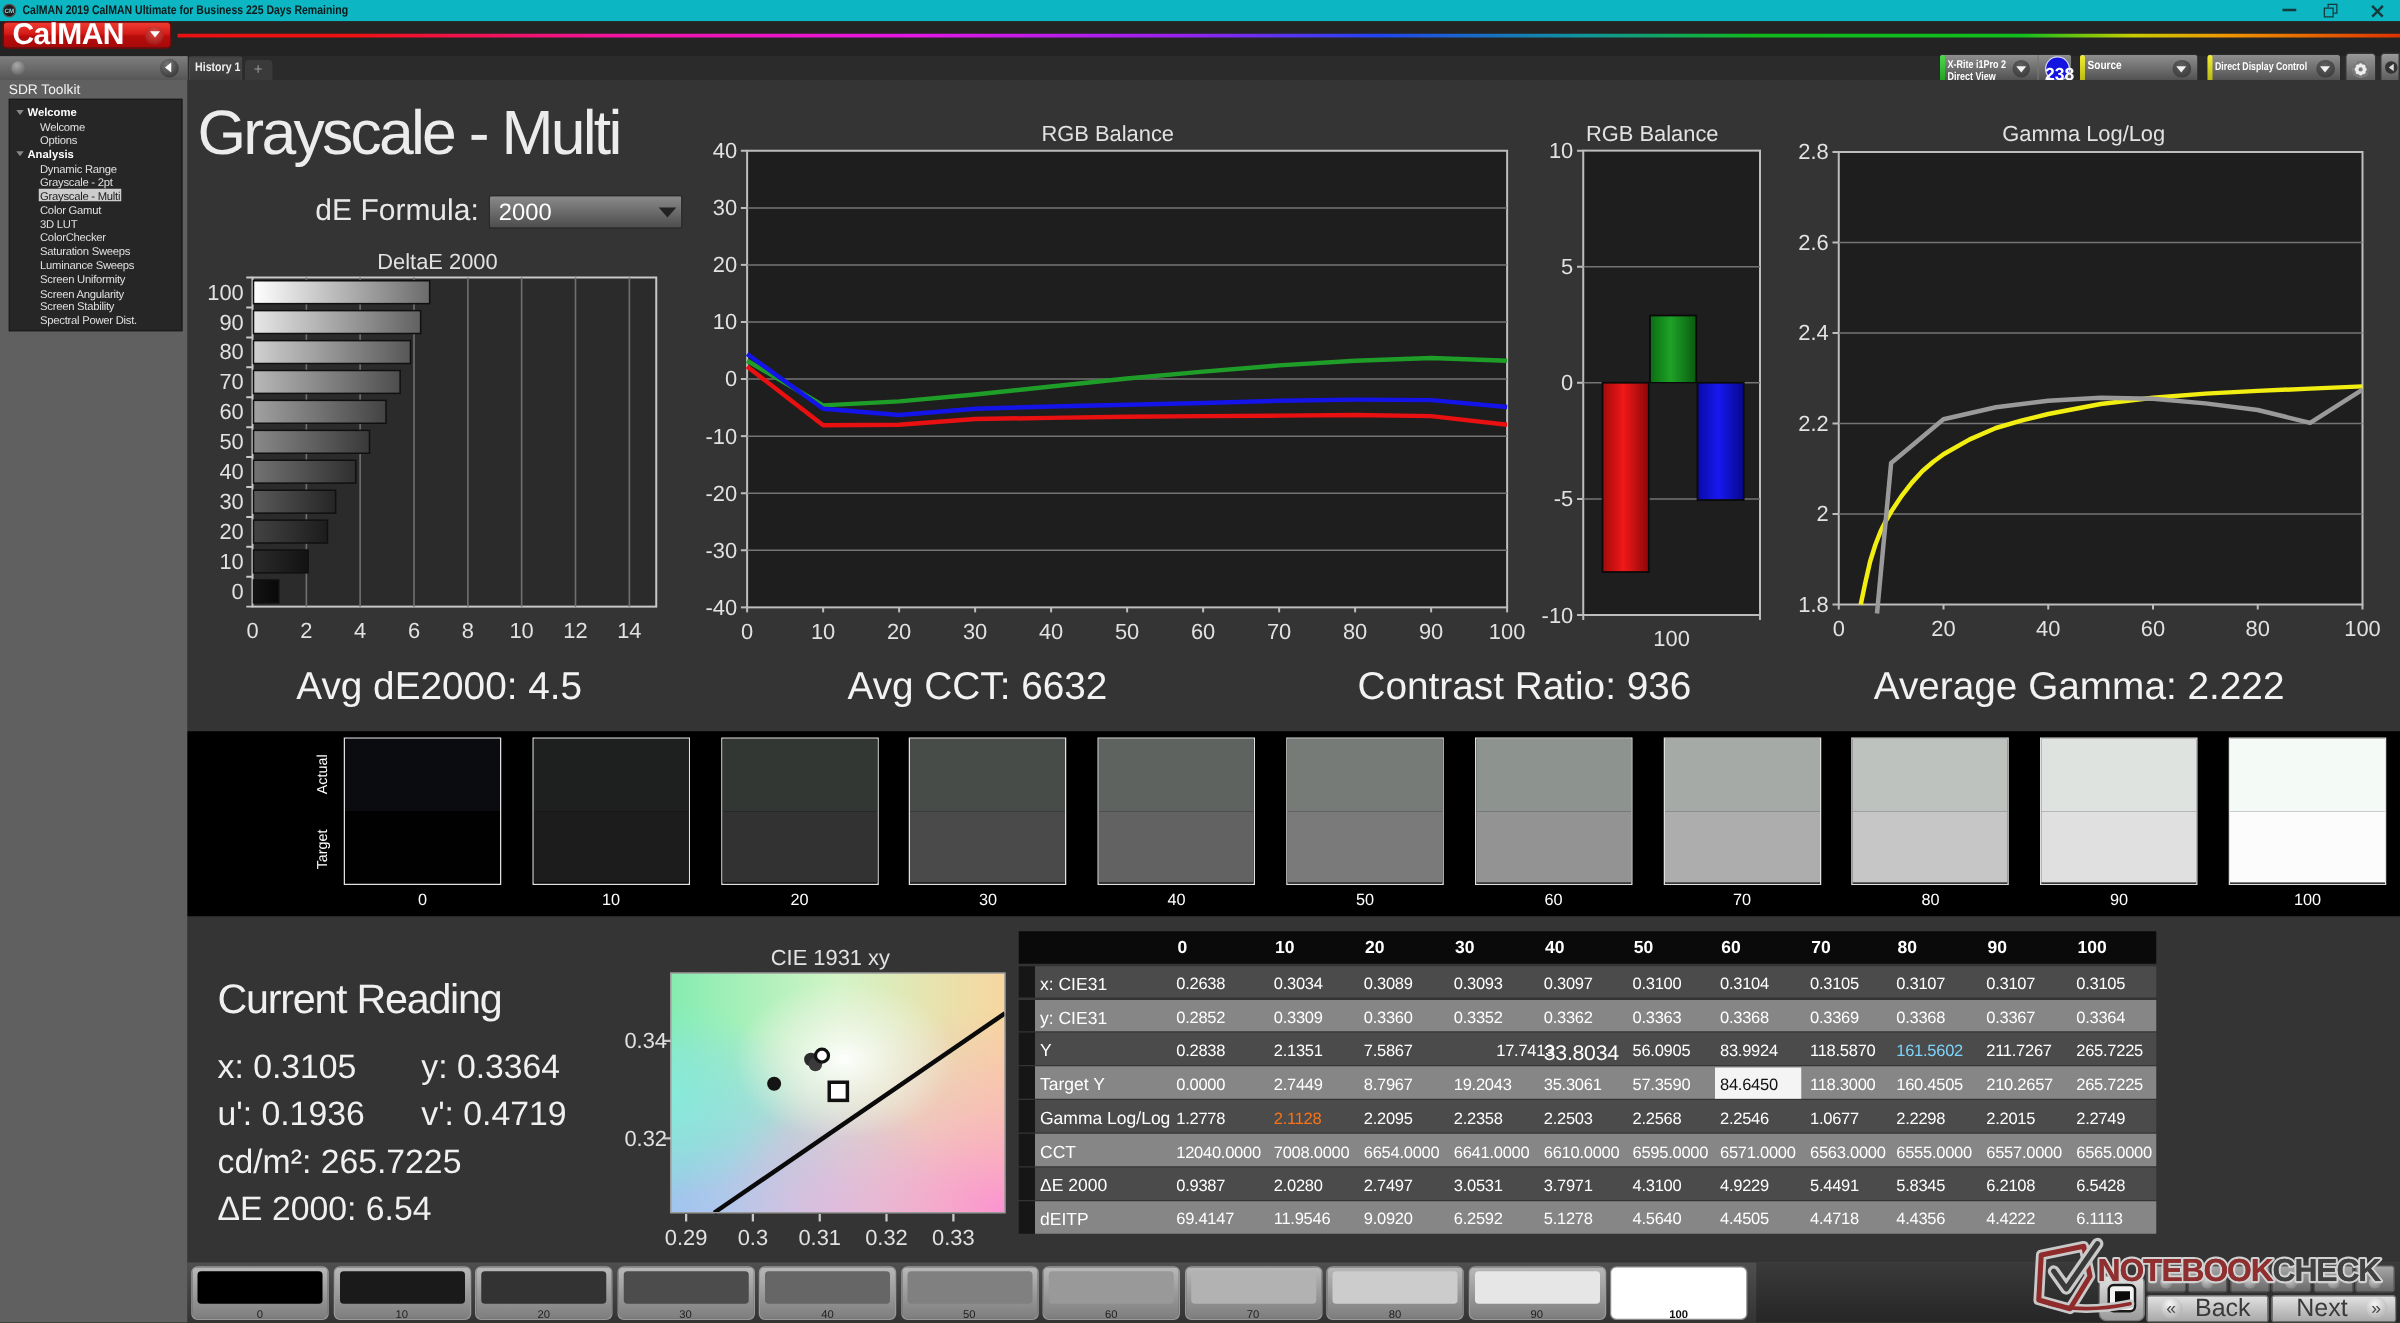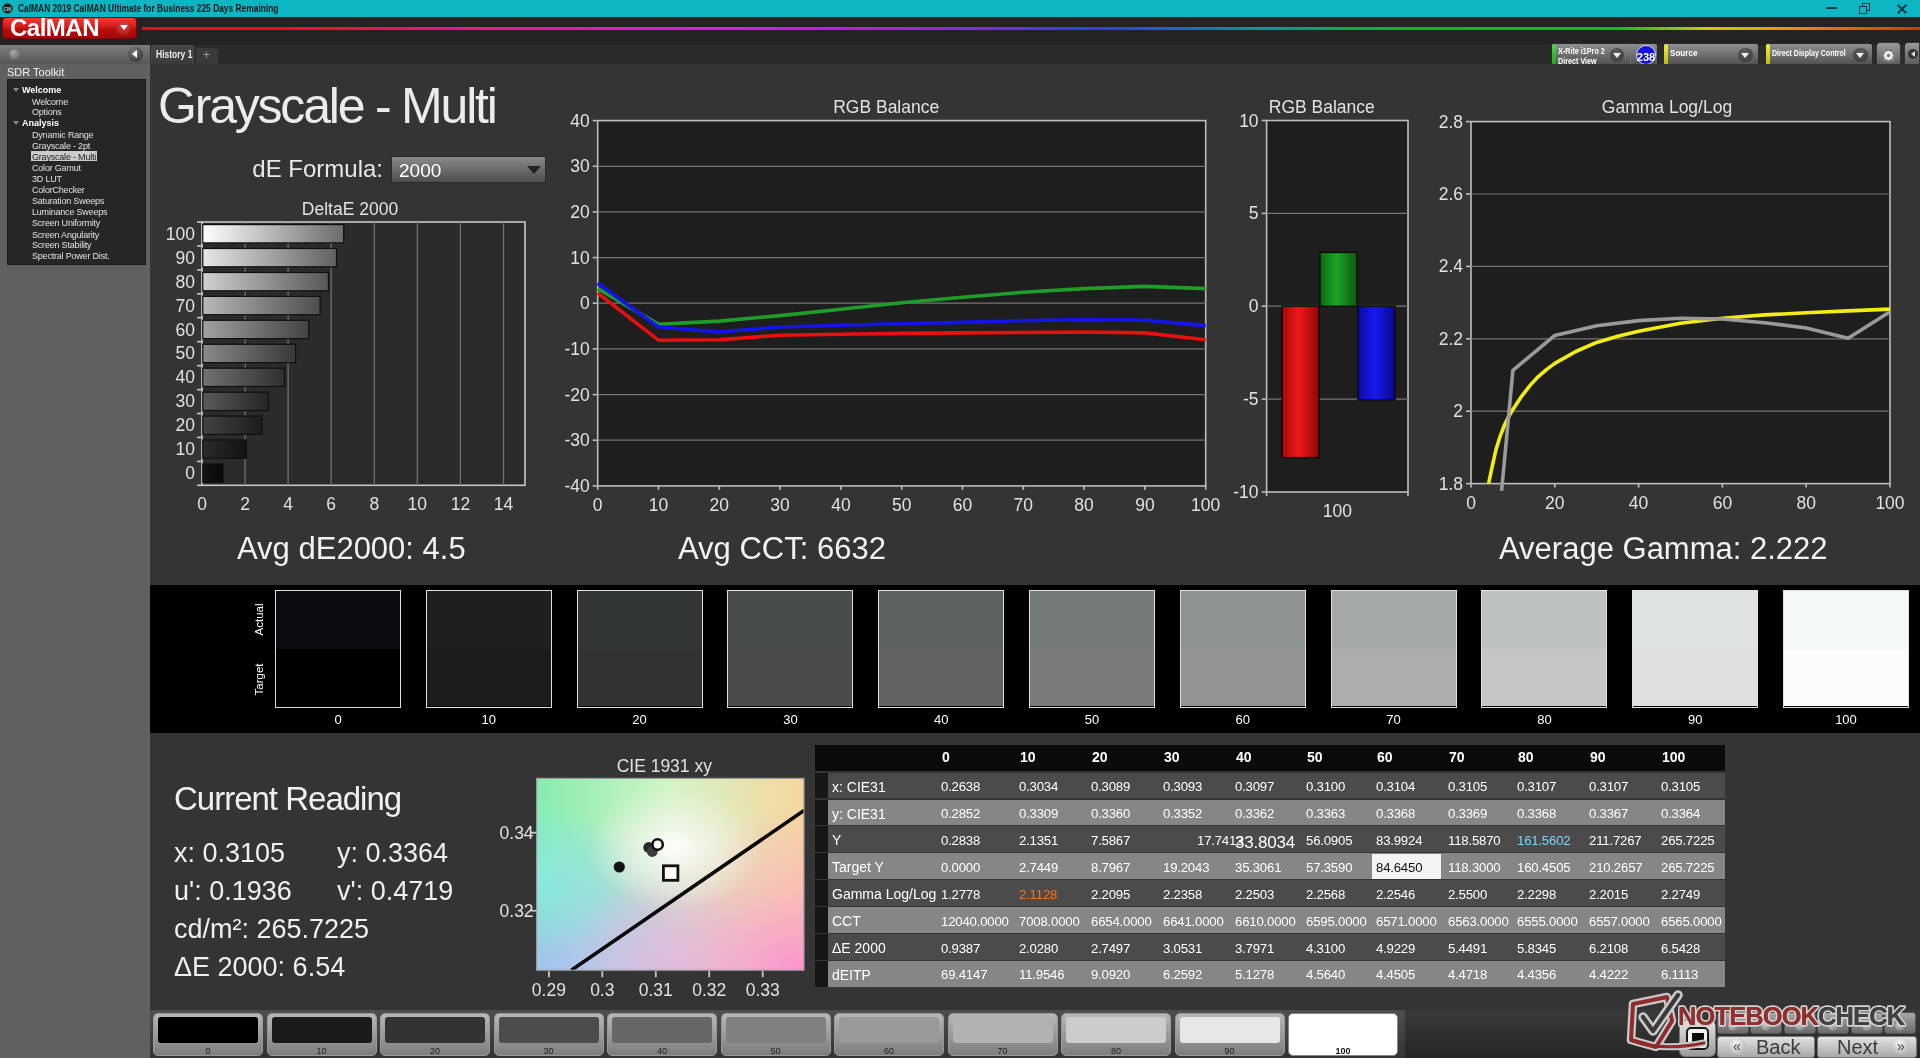--- a/index.html
+++ b/index.html
@@ -35,21 +35,21 @@
   <div class="abs" style="left:196px;top:48px;width:22px;height:16px;background:#3a3a3a;border-radius:3px 3px 0 0;"></div>
   <div class="abs" style="left:203px;top:48px;font-size:12px;color:#999;">+</div>
 
 <div class="abs" style="left:1551px;top:43px;width:107px;height:24px;background:linear-gradient(180deg,#8f8f8f,#4c4c4c);border:1px solid #2a2a2a;border-radius:3px;"></div>
 <div class="abs" style="left:1552px;top:44px;width:4px;height:22px;background:linear-gradient(180deg,#4adb4a,#1f9e1f);border-radius:2px;"></div>
 <div class="abs" style="left:1558px;top:45.5px;font-size:9px;font-weight:bold;color:#fff;line-height:10.5px;transform:scaleX(0.8);transform-origin:0 0;">X-Rite i1Pro 2<br>Direct View</div>
 <div class="abs" style="left:1609.5px;top:47.5px;width:14.5px;height:14.5px;border-radius:50%;background:radial-gradient(circle at 45% 30%,#5e5e5e,#353535);"></div>
 <div class="abs" style="left:1612.5px;top:53px;width:0;height:0;border-left:4.5px solid transparent;border-right:4.5px solid transparent;border-top:5.5px solid #f2f2f2;"></div>
 <div class="abs" style="left:1630px;top:44px;width:1px;height:22px;background:#777;"></div>
 <div class="abs" style="left:1636px;top:45px;width:20px;height:20px;border-radius:50%;background:#1414e0;border:1.5px solid #d8d8f8;"></div>
-<div class="abs" style="left:1636px;top:51px;width:20px;text-align:center;font-size:11px;font-weight:bold;color:#fff;">238</div>
+<div class="abs" style="left:1636px;top:51px;width:20px;text-align:center;font-size:14px;font-weight:bold;color:#fff;">238</div>
 <div class="abs" style="left:1663px;top:43px;width:96px;height:24px;background:linear-gradient(180deg,#8f8f8f,#4c4c4c);border:1px solid #2a2a2a;border-radius:3px;"></div>
 <div class="abs" style="left:1664px;top:44px;width:4px;height:22px;background:linear-gradient(180deg,#f2ef32,#b5b512);border-radius:2px;"></div>
 <div class="abs" style="left:1670px;top:47px;font-size:9.5px;font-weight:bold;color:#fff;transform:scaleX(0.85);transform-origin:0 0;">Source</div>
 <div class="abs" style="left:1738px;top:47.5px;width:14.5px;height:14.5px;border-radius:50%;background:radial-gradient(circle at 45% 30%,#5e5e5e,#353535);"></div>
 <div class="abs" style="left:1741px;top:53px;width:0;height:0;border-left:4.5px solid transparent;border-right:4.5px solid transparent;border-top:5.5px solid #f2f2f2;"></div>
 <div class="abs" style="left:1765px;top:43px;width:108px;height:24px;background:linear-gradient(180deg,#8f8f8f,#4c4c4c);border:1px solid #2a2a2a;border-radius:3px;"></div>
 <div class="abs" style="left:1766px;top:44px;width:4px;height:22px;background:linear-gradient(180deg,#f2ef32,#b5b512);border-radius:2px;"></div>
 <div class="abs" style="left:1772px;top:48px;font-size:9px;font-weight:bold;color:#fff;transform:scaleX(0.78);transform-origin:0 0;">Direct Display Control</div>
 <div class="abs" style="left:1853px;top:47.5px;width:14.5px;height:14.5px;border-radius:50%;background:radial-gradient(circle at 45% 30%,#5e5e5e,#353535);"></div>
 <div class="abs" style="left:1856px;top:53px;width:0;height:0;border-left:4.5px solid transparent;border-right:4.5px solid transparent;border-top:5.5px solid #f2f2f2;"></div>
@@ -328,20 +328,21 @@
 <line x1="376.2" y1="393.6" x2="376.2" y2="397.6" stroke="#bdbdbd" stroke-width="1.6"></line>
 <text x="376.2" y="418.6" font-size="17.5" fill="#e2e2e2" text-anchor="middle" font-family="Liberation Sans">80</text>
 <line x1="460.0" y1="393.6" x2="460.0" y2="397.6" stroke="#bdbdbd" stroke-width="1.6"></line>
 <text x="460.0" y="418.6" font-size="17.5" fill="#e2e2e2" text-anchor="middle" font-family="Liberation Sans">100</text>
 <polyline points="58.6,393.6 62.0,377.3 66.1,359.2 70.3,345.8 74.5,335.0 78.7,326.6 82.9,319.4 91.3,306.7 99.7,295.9 108.0,286.8 116.4,279.6 124.8,273.4 145.8,261.5 166.7,252.4 187.7,246.3 208.6,241.2 250.5,233.2 292.4,228.2 334.3,224.9 376.2,222.7 418.1,220.9 460.0,219.1" fill="none" stroke="#f2ee11" stroke-width="3.6" stroke-linejoin="round"></polyline>
 <polyline points="71.6,400.8 82.9,280.4 124.8,245.4 166.7,235.8 208.6,230.6 250.5,228.2 292.4,229.0 334.3,232.7 376.2,238.0 418.1,248.3 460.0,221.7" fill="none" stroke="#9a9a9a" stroke-width="3.6" stroke-linejoin="round"></polyline>
 </svg>
 
   <div class="abs" style="left:237px;top:531px;font-size:31px;color:#f2f2f2;">Avg dE2000: 4.5</div>
   <div class="abs" style="left:678px;top:531px;font-size:31px;color:#f2f2f2;">Avg CCT: 6632</div>
+  <div class="abs" style="left:1086px;top:531px;font-size:31px;color:#f2f2f2;">Contrast Ratio: 936</div>
   <div class="abs" style="left:1499px;top:531px;font-size:31px;color:#f2f2f2;">Average Gamma: 2.222</div>
 
   <div class="abs" style="left:150px;top:585px;width:1770px;height:148px;background:#000;"></div>
 <div class="abs" style="left:252px;top:592px;width:13px;height:54px;">
       <div style="transform:rotate(-90deg);transform-origin:center;width:54px;height:13px;position:absolute;left:-20.5px;top:20.5px;font-size:11.5px;color:#fff;text-align:center;">Actual</div>
     </div>
 <div class="abs" style="left:252px;top:652px;width:13px;height:54px;">
       <div style="transform:rotate(-90deg);transform-origin:center;width:54px;height:13px;position:absolute;left:-20.5px;top:20.5px;font-size:11.5px;color:#fff;text-align:center;">Target</div>
     </div>
 <div class="abs" style="left:275.0px;top:590px;width:126px;height:118px;border:1.5px solid #e0e0e0;">
@@ -541,21 +542,21 @@
 <div class="abs" style="left:828px;top:880.2px;width:897px;height:25.9px;background:#4b4b4b;"></div>
 <div class="abs" style="left:815px;top:880.2px;width:13px;height:25.9px;background:#161616;"></div>
 <div class="abs" style="left:832px;top:886.2px;font-size:14px;color:#fff;">Gamma Log/Log</div>
 <div class="abs" style="left:941px;top:886.7px;font-size:13.2px;color:#fff;letter-spacing:-0.2px;">1.2778</div>
 <div class="abs" style="left:1019px;top:886.7px;font-size:13.2px;color:#f97316;letter-spacing:-0.2px;">2.1128</div>
 <div class="abs" style="left:1091px;top:886.7px;font-size:13.2px;color:#fff;letter-spacing:-0.2px;">2.2095</div>
 <div class="abs" style="left:1163px;top:886.7px;font-size:13.2px;color:#fff;letter-spacing:-0.2px;">2.2358</div>
 <div class="abs" style="left:1235px;top:886.7px;font-size:13.2px;color:#fff;letter-spacing:-0.2px;">2.2503</div>
 <div class="abs" style="left:1306px;top:886.7px;font-size:13.2px;color:#fff;letter-spacing:-0.2px;">2.2568</div>
 <div class="abs" style="left:1376px;top:886.7px;font-size:13.2px;color:#fff;letter-spacing:-0.2px;">2.2546</div>
-<div class="abs" style="left:1448px;top:886.7px;font-size:13.2px;color:#fff;letter-spacing:-0.2px;">2.5500</div>
+<div class="abs" style="left:1448px;top:886.7px;font-size:13.2px;color:#fff;letter-spacing:-0.2px;">1.0677</div>
 <div class="abs" style="left:1517px;top:886.7px;font-size:13.2px;color:#fff;letter-spacing:-0.2px;">2.2298</div>
 <div class="abs" style="left:1589px;top:886.7px;font-size:13.2px;color:#fff;letter-spacing:-0.2px;">2.2015</div>
 <div class="abs" style="left:1661px;top:886.7px;font-size:13.2px;color:#fff;letter-spacing:-0.2px;">2.2749</div>
 <div class="abs" style="left:828px;top:907.1px;width:897px;height:25.9px;background:#868686;"></div>
 <div class="abs" style="left:815px;top:907.1px;width:13px;height:25.9px;background:#161616;"></div>
 <div class="abs" style="left:832px;top:913.1px;font-size:14px;color:#fff;">CCT</div>
 <div class="abs" style="left:941px;top:913.6px;font-size:13.2px;color:#fff;letter-spacing:-0.2px;">12040.0000</div>
 <div class="abs" style="left:1019px;top:913.6px;font-size:13.2px;color:#fff;letter-spacing:-0.2px;">7008.0000</div>
 <div class="abs" style="left:1091px;top:913.6px;font-size:13.2px;color:#fff;letter-spacing:-0.2px;">6654.0000</div>
 <div class="abs" style="left:1163px;top:913.6px;font-size:13.2px;color:#fff;letter-spacing:-0.2px;">6641.0000</div>

